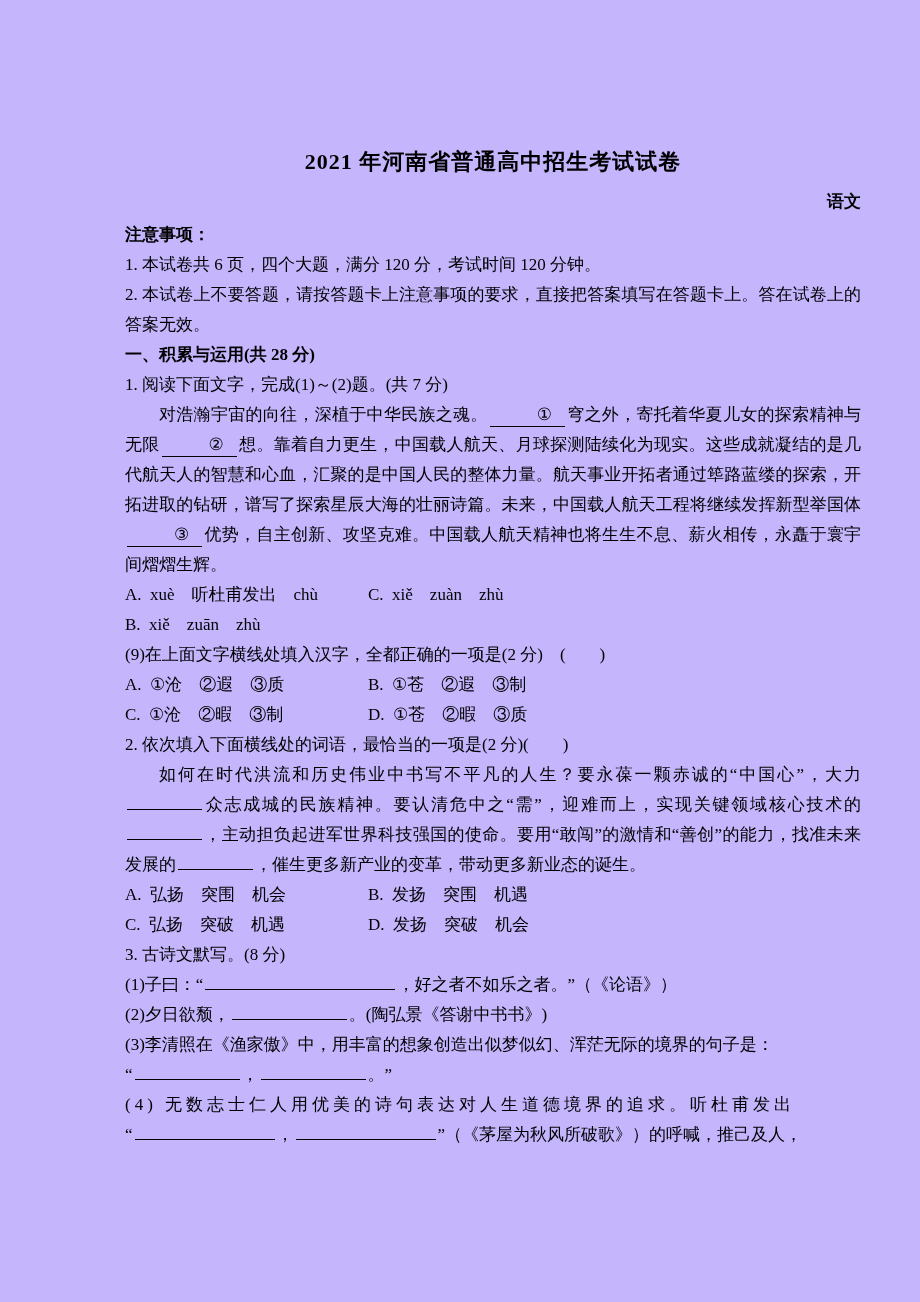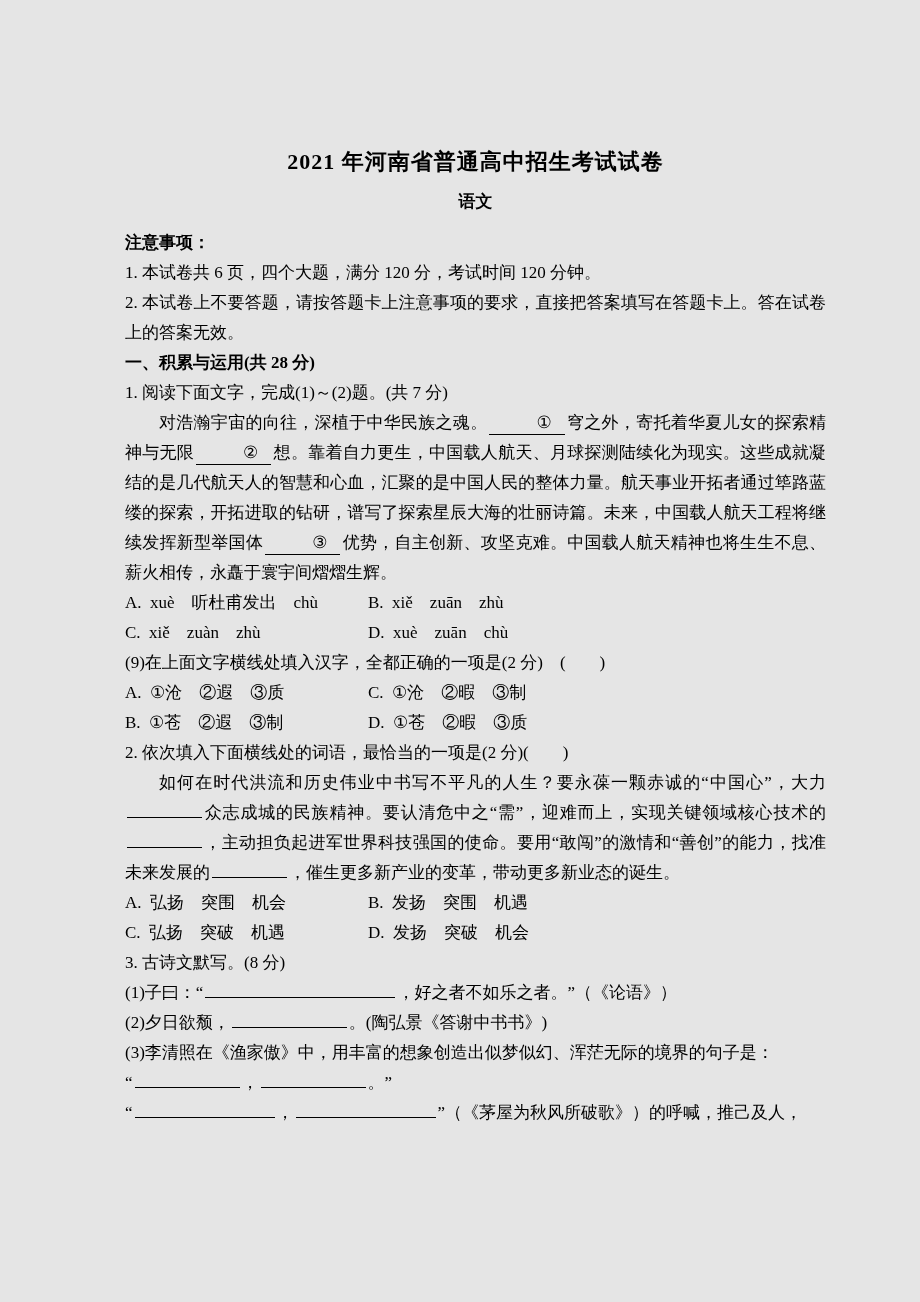--- a/index.html
+++ b/index.html
@@ -1,39 +1,39 @@
 <!DOCTYPE html>
 <html><head>
 <meta charset="utf-8">
 <style>
   html,body { margin:0; padding:0; background:#ffffff; }
   .page {
     position:relative;
     width:920px; height:1302px;
     margin:0 auto;
     box-sizing:border-box;
-    padding:146px 94px 0 125px;
-    background:#e5e5e5;
+    padding:146px 59px 0 125px;
+    background:#c4b5fd;
     color:#000;
     font-family:"Liberation Serif","DejaVu Serif",serif;
     font-size:17px;
     overflow:hidden;
   }
   .doc-title {
     margin:0;
     font-size:22px; font-weight:bold;
     text-align:center; line-height:32px;
     letter-spacing:1px;
   }
   .subject {
     margin:12px 0 0 0;
     font-size:17px; font-weight:bold;
-    text-align:center; line-height:24px;
+    text-align:right; line-height:24px;
   }
-  .body-block { margin-top:14px; }
+  .body-block { margin-top:6px; }
   p { margin:0; line-height:30px; text-align:justify; }
   .bold { font-weight:bold; }
   .indent { text-indent:2em; }
   .opts {
     display:grid;
     grid-template-columns:243px auto;
     line-height:30px;
   }
   .opt { white-space:pre-wrap; }
   .blank {
@@ -72,30 +72,29 @@
     <p>2.  本试卷上不要答题，请按答题卡上注意事项的要求，直接把答案填写在答题卡上。答在试卷上的答案无效。</p>
 
     <p class="bold">一、积累与运用(共 28 分)</p>
 
     <p>1.  阅读下面文字，完成(1)～(2)题。(共 7 分)</p>
 
     <p class="indent"><span>对浩瀚宇宙的向往，深植于中华民族之魂。</span><span class="blank-num">①</span><span>穹之外，寄托着华夏儿女的探索精神与无限</span><span class="blank-num">②</span><span>想。靠着自力更生，中国载人航天、月球探测陆续化为现实。这些成就凝结的是几代航天人的智慧和心血，汇聚的是中国人民的整体力量。航天事业开拓者通过筚路蓝缕的探索，开拓进取的钻研，谱写了探索星辰大海的壮丽诗篇。未来，中国载人航天工程将继续发挥新型举国体</span><span class="blank-num">③</span><span>优势，自主创新、攻坚克难。中国载人航天精神也将生生不息、薪火相传，永矗于寰宇间熠熠生辉。</span></p>
 
     <div class="opts">
       <span class="opt">A.  xuè　听杜甫发出　chù</span>
+      <span class="opt">C.  xiě　zuàn　zhù</span>
       <span class="opt">B.  xiě　zuān　zhù</span>
-      <span class="opt">C.  xiě　zuàn　zhù</span>
-      <span class="opt">D.  xuè　zuān　chù</span>
     </div>
 
     <p>(9)在上面文字横线处填入汉字，全都正确的一项是(2 分)　(　　)</p>
     <div class="opts">
       <span class="opt">A.  ①沧　②遐　③质</span>
+      <span class="opt">B.  ①苍　②遐　③制</span>
       <span class="opt">C.  ①沧　②暇　③制</span>
-      <span class="opt">B.  ①苍　②遐　③制</span>
       <span class="opt">D.  ①苍　②暇　③质</span>
     </div>
 
     <p>2.  依次填入下面横线处的词语，最恰当的一项是(2 分)(　　)</p>
 
     <p class="indent"><span>如何在时代洪流和历史伟业中书写不平凡的人生？要永葆一颗赤诚的“中国心”，大力</span><span class="blank w75"></span><span>众志成城的民族精神。要认清危中之“需”，迎难而上，实现关键领域核心技术的</span><span class="blank w75"></span><span>，主动担负起进军世界科技强国的使命。要用“敢闯”的激情和“善创”的能力，找准未来发展的</span><span class="blank w75"></span><span>，催生更多新产业的变革，带动更多新业态的诞生。</span></p>
 
     <div class="opts">
       <span class="opt">A.  弘扬　突围　机会</span>
       <span class="opt">B.  发扬　突围　机遇</span>
@@ -105,16 +104,17 @@
 
     <p>3.  古诗文默写。(8 分)</p>
 
     <p><span>(1)子曰：“</span><span class="blank w190"></span><span>，好之者不如乐之者。”（《论语》）</span></p>
 
     <p><span>(2)夕日欲颓，</span><span class="blank w115"></span><span>。(陶弘景《答谢中书书》)</span></p>
 
     <p>(3)李清照在《渔家傲》中，用丰富的想象创造出似梦似幻、浑茫无际的境界的句子是：</p>
     <p><span>“</span><span class="blank w105"></span><span>，</span><span class="blank w105"></span><span>。”</span></p>
 
+    <p class="sp4">(4) 无数志士仁人用优美的诗句表达对人生道德境界的追求。听杜甫发出</p>
     <p><span>“</span><span class="blank w140"></span><span>，</span><span class="blank w140"></span><span>”（《茅屋为秋风所破歌》）的呼喊，推己及人，</span></p>
 
   </div>
 </div>
 
 </body></html>

